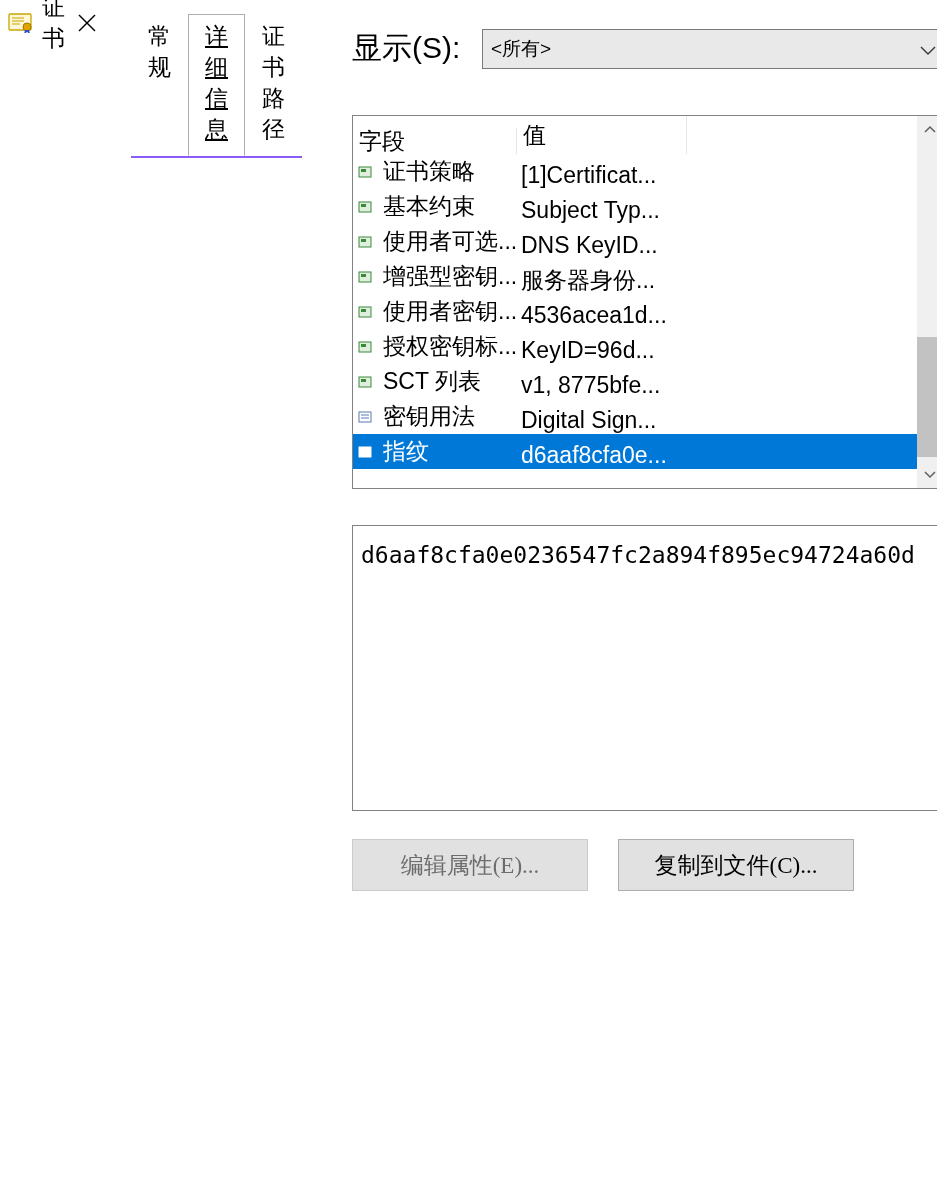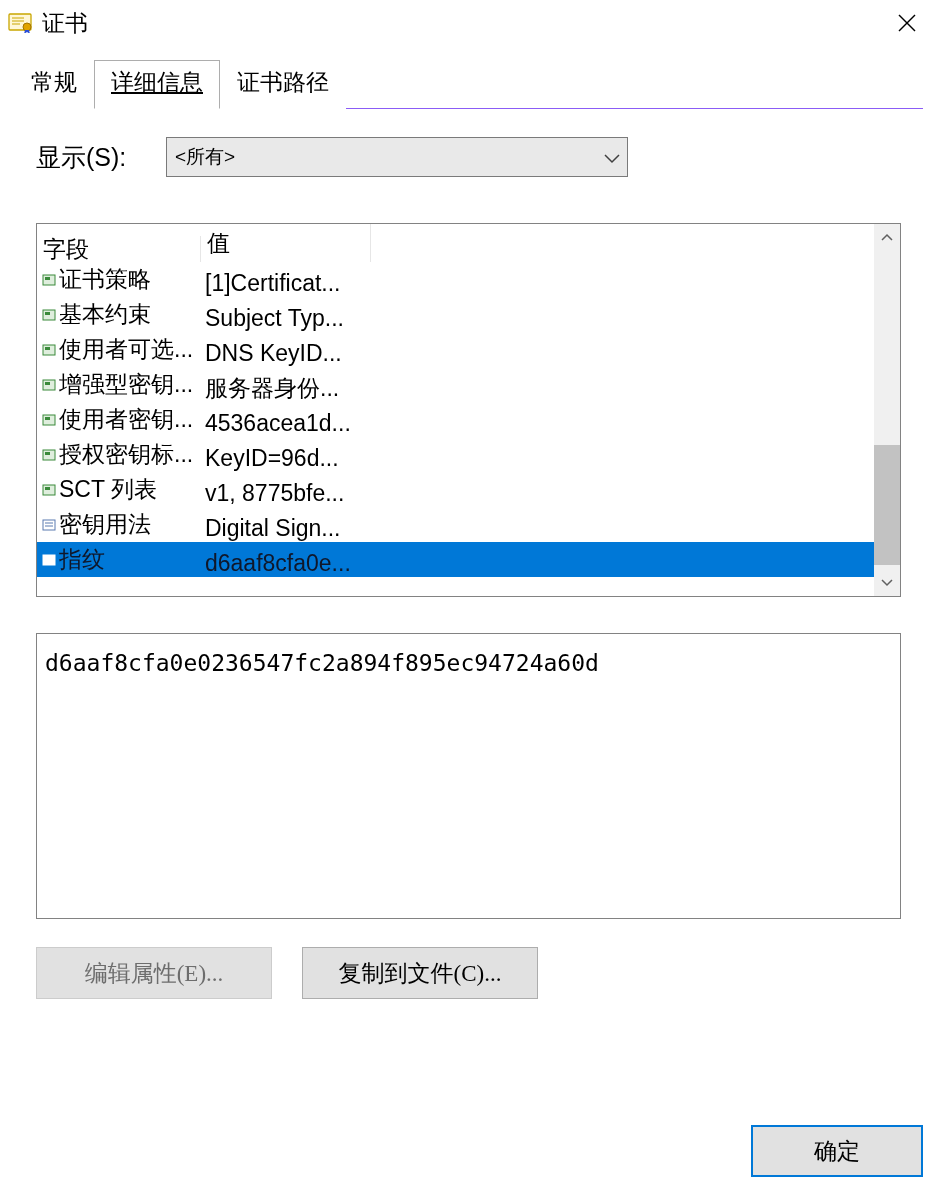--- a/index.html
+++ b/index.html
@@ -7,21 +7,21 @@
     margin: 0; padding: 0;
     font-family: "Microsoft YaHei", "Segoe UI", sans-serif;
     font-size: 22px;
     background: #fff;
     color: #000;
   }
   .window {
     width: 937px;
     height: 1193px;
     display: flex;
-    flex-direction: column;
+    flex-direction: row;
     background: #fff;
   }
   .titlebar {
     display: flex;
     align-items: center;
     padding: 2px 8px 2px 6px;
     height: 46px;
   }
   .titlebar .app-icon {
     width: 28px; height: 24px;
@@ -42,21 +42,21 @@
     justify-content: center;
     font-size: 26px;
     cursor: pointer;
     user-select: none;
   }
   .tabs-wrap {
     padding: 14px 14px 0 14px;
   }
   .tabs {
     display: flex;
-    border-bottom: 1px solid #8b5cf6;
+    border-bottom: 3px solid #8b5cf6;
   }
   .tab {
     padding: 6px 16px 10px 16px;
     border: 1px solid transparent;
     border-bottom: none;
     margin-bottom: -1px;
     cursor: pointer;
     font-size: 23px;
     background: #fff;
     color:#000;
@@ -76,21 +76,21 @@
     display: flex;
     flex-direction: column;
   }
   .row-show {
     display: flex;
     align-items: center;
     margin-bottom: 46px;
   }
   .row-show label {
     width: 130px;
-    font-size: 25px;
+    font-size: 30px;
   }
   .select-wrap {
     position: relative;
     flex: 0 0 462px;
   }
   .select {
     width: 100%;
     height: 40px;
     border: 1px solid #7a7a7a;
     background: #e9e9e9;
@@ -146,32 +146,32 @@
     font-size: 23px;
     white-space: nowrap;
   }
   .lv-row .cell-field {
     width: 164px;
     padding-left: 4px;
     overflow: hidden;
     text-overflow: ellipsis;
     display:flex;
     align-items:center;
-    gap:0;
+    gap:8px;
   }
   .lv-row .cell-value {
     width: 170px;
     padding-left: 4px;
     overflow: hidden;
     text-overflow: ellipsis;
     margin-top: 8px;
   }
   .lv-row.selected {
     background: #0078d7;
-    color: #0f172a;
+    color: #ffffff;
   }
   .lv-row .row-icon {
     width: 16px; height: 14px;
     display:inline-flex;
     align-items:center; justify-content:center;
     margin-right:2px;
     flex: 0 0 16px;
   }
   .lv-scrollbar {
     width: 26px;

